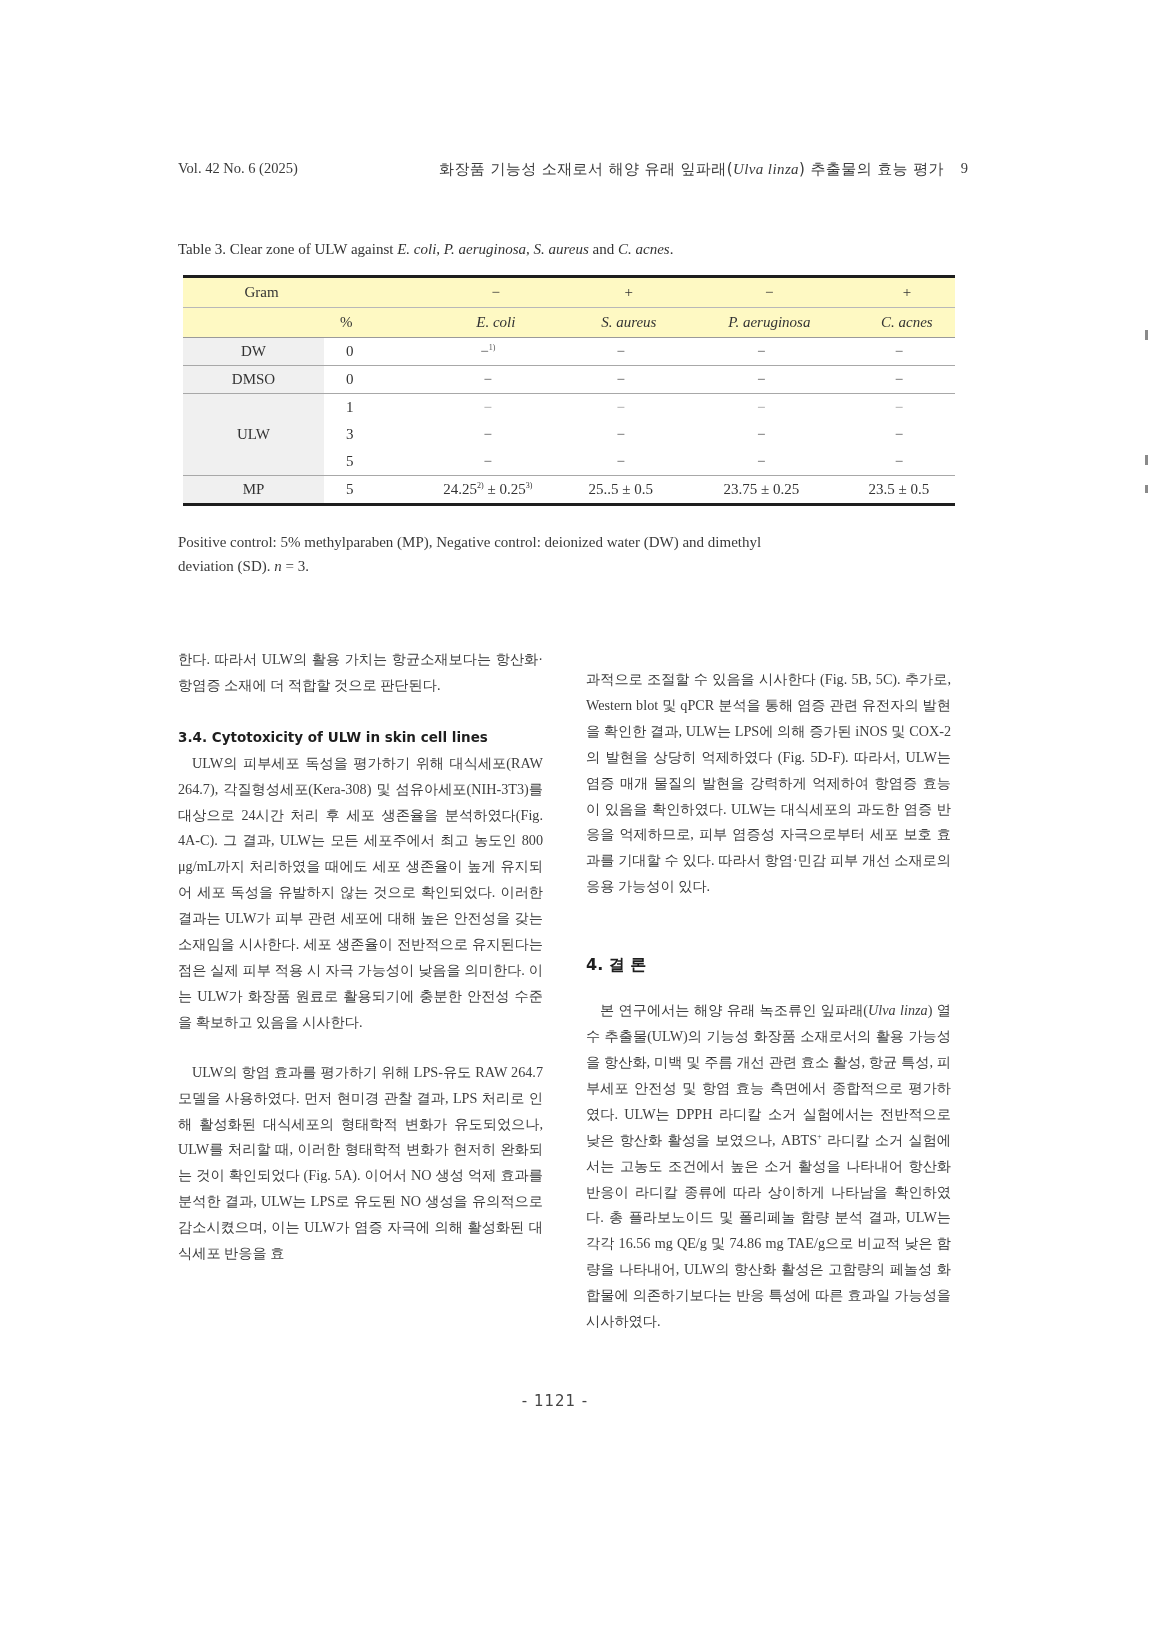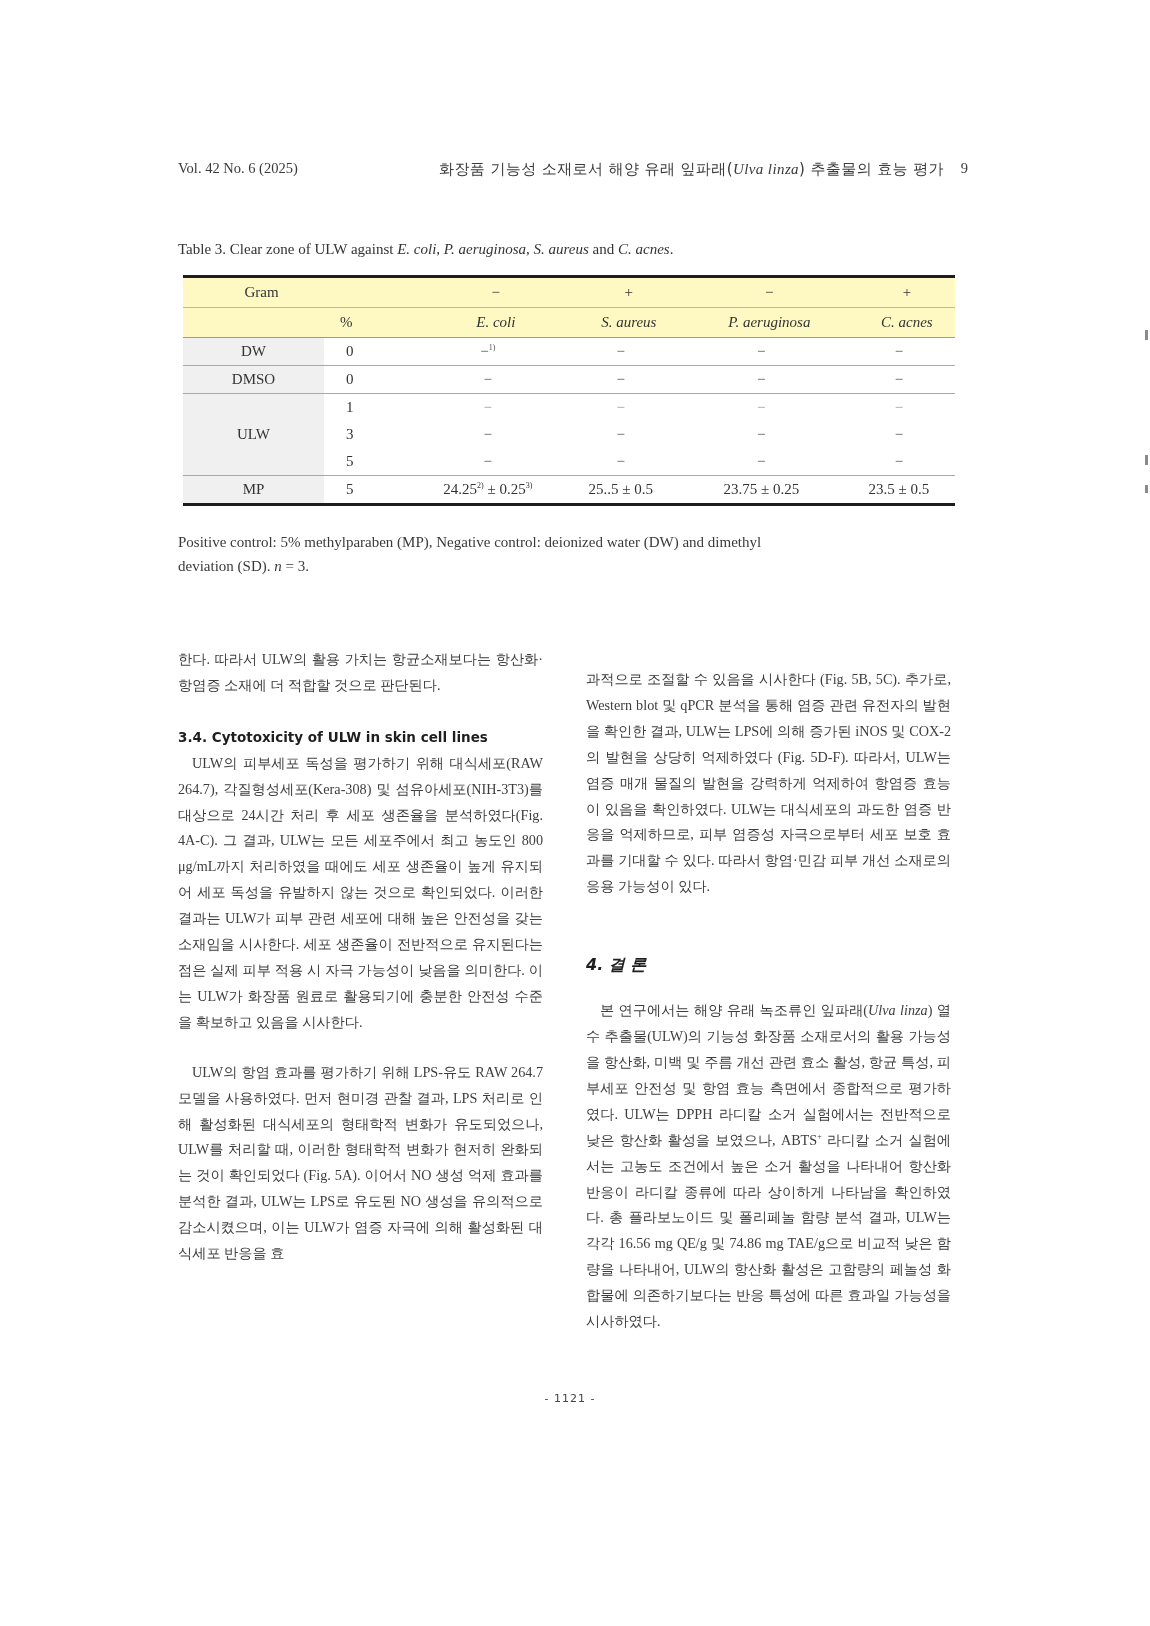--- a/index.html
+++ b/index.html
@@ -32,23 +32,23 @@
 
     .col { position: absolute; width: 365px; font-size: 14.2px; line-height: 25.9px; color: #3d3d3d; text-align: justify; }
     .col-left { left: 178px; top: 647px; }
     .col-right { left: 586px; top: 647px; margin-top: 20px; }
     .col p { margin: 0; text-align: justify; text-align-last: left; }
     .col p.indent { text-indent: 14px; }
     .sec-head { font-family: "DejaVu Sans", sans-serif; font-weight: bold; font-size: 13.5px; color: #1e1e1e; margin: 0; line-height: 25.9px; }
     .sec-head .cont { display: block; padding-left: 42px; }
     .gap1 { height: 26px; }
     .gap2 { height: 24px; }
-    .conclusion-head { text-align: center; font-family: "DejaVu Sans", sans-serif; font-weight: bold; font-size: 16px; color: #1e1e1e; margin: 0; line-height: 26px; font-style: italic; }
+    .conclusion-head { text-align: center; font-family: "DejaVu Sans", sans-serif; font-weight: bold; font-size: 16px; color: #1e1e1e; margin: 0; line-height: 26px; }
 
-    .page-number { position: absolute; top: 1392px; left: 15px; width: 1110px; text-align: center; font-family: "DejaVu Sans", sans-serif; font-size: 11px; color: #444; letter-spacing: 1px; }
+    .page-number { position: absolute; top: 1392px; left: 0; width: 1110px; text-align: center; font-family: "DejaVu Sans", sans-serif; font-size: 15px; color: #444; letter-spacing: 1px; }
 
     .bleed { position: absolute; right: 2px; width: 3px; background: #8a8a8a; }
   </style>
 </head>
 <body class="serif">
 
 <div class="running-head">
   <span class="vol">Vol. 42 No. 6 (2025)</span>
   <span class="title"><span>화장품 기능성 소재로서 해양 유래 잎파래(</span><i class="serif">Ulva linza</i><span>) 추출물의 효능 평가</span></span>
   <span class="pg">9</span>

